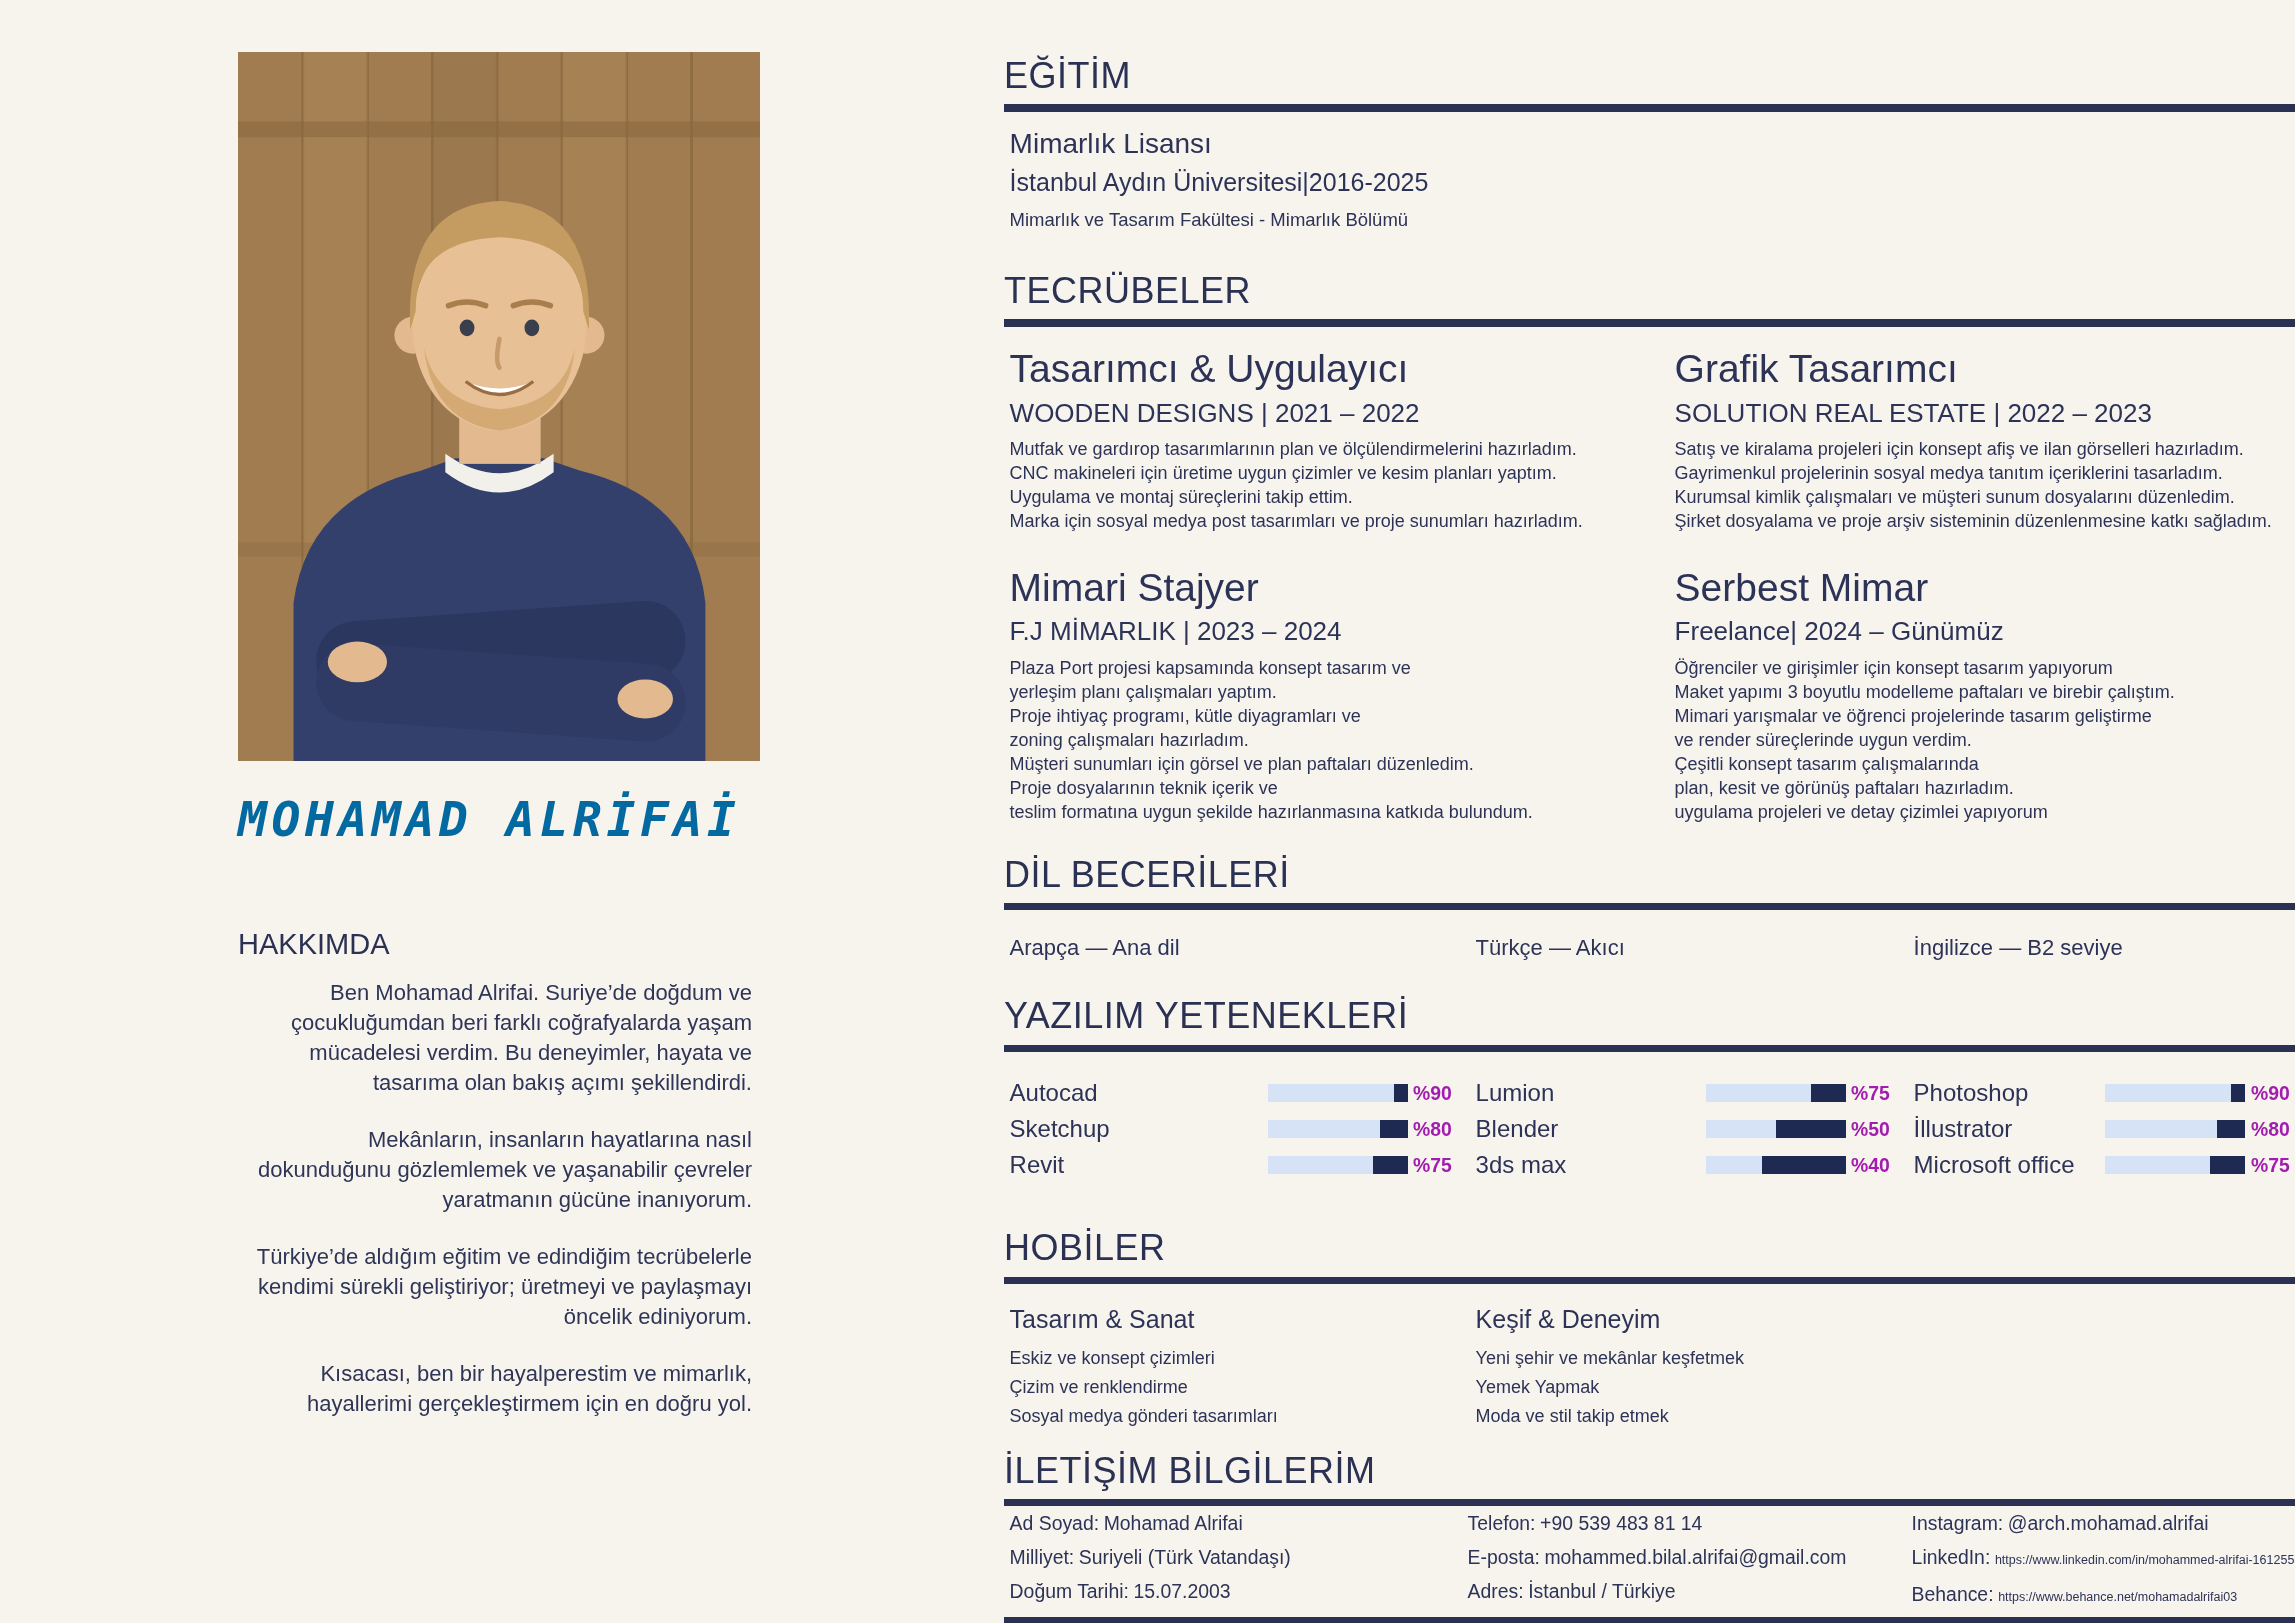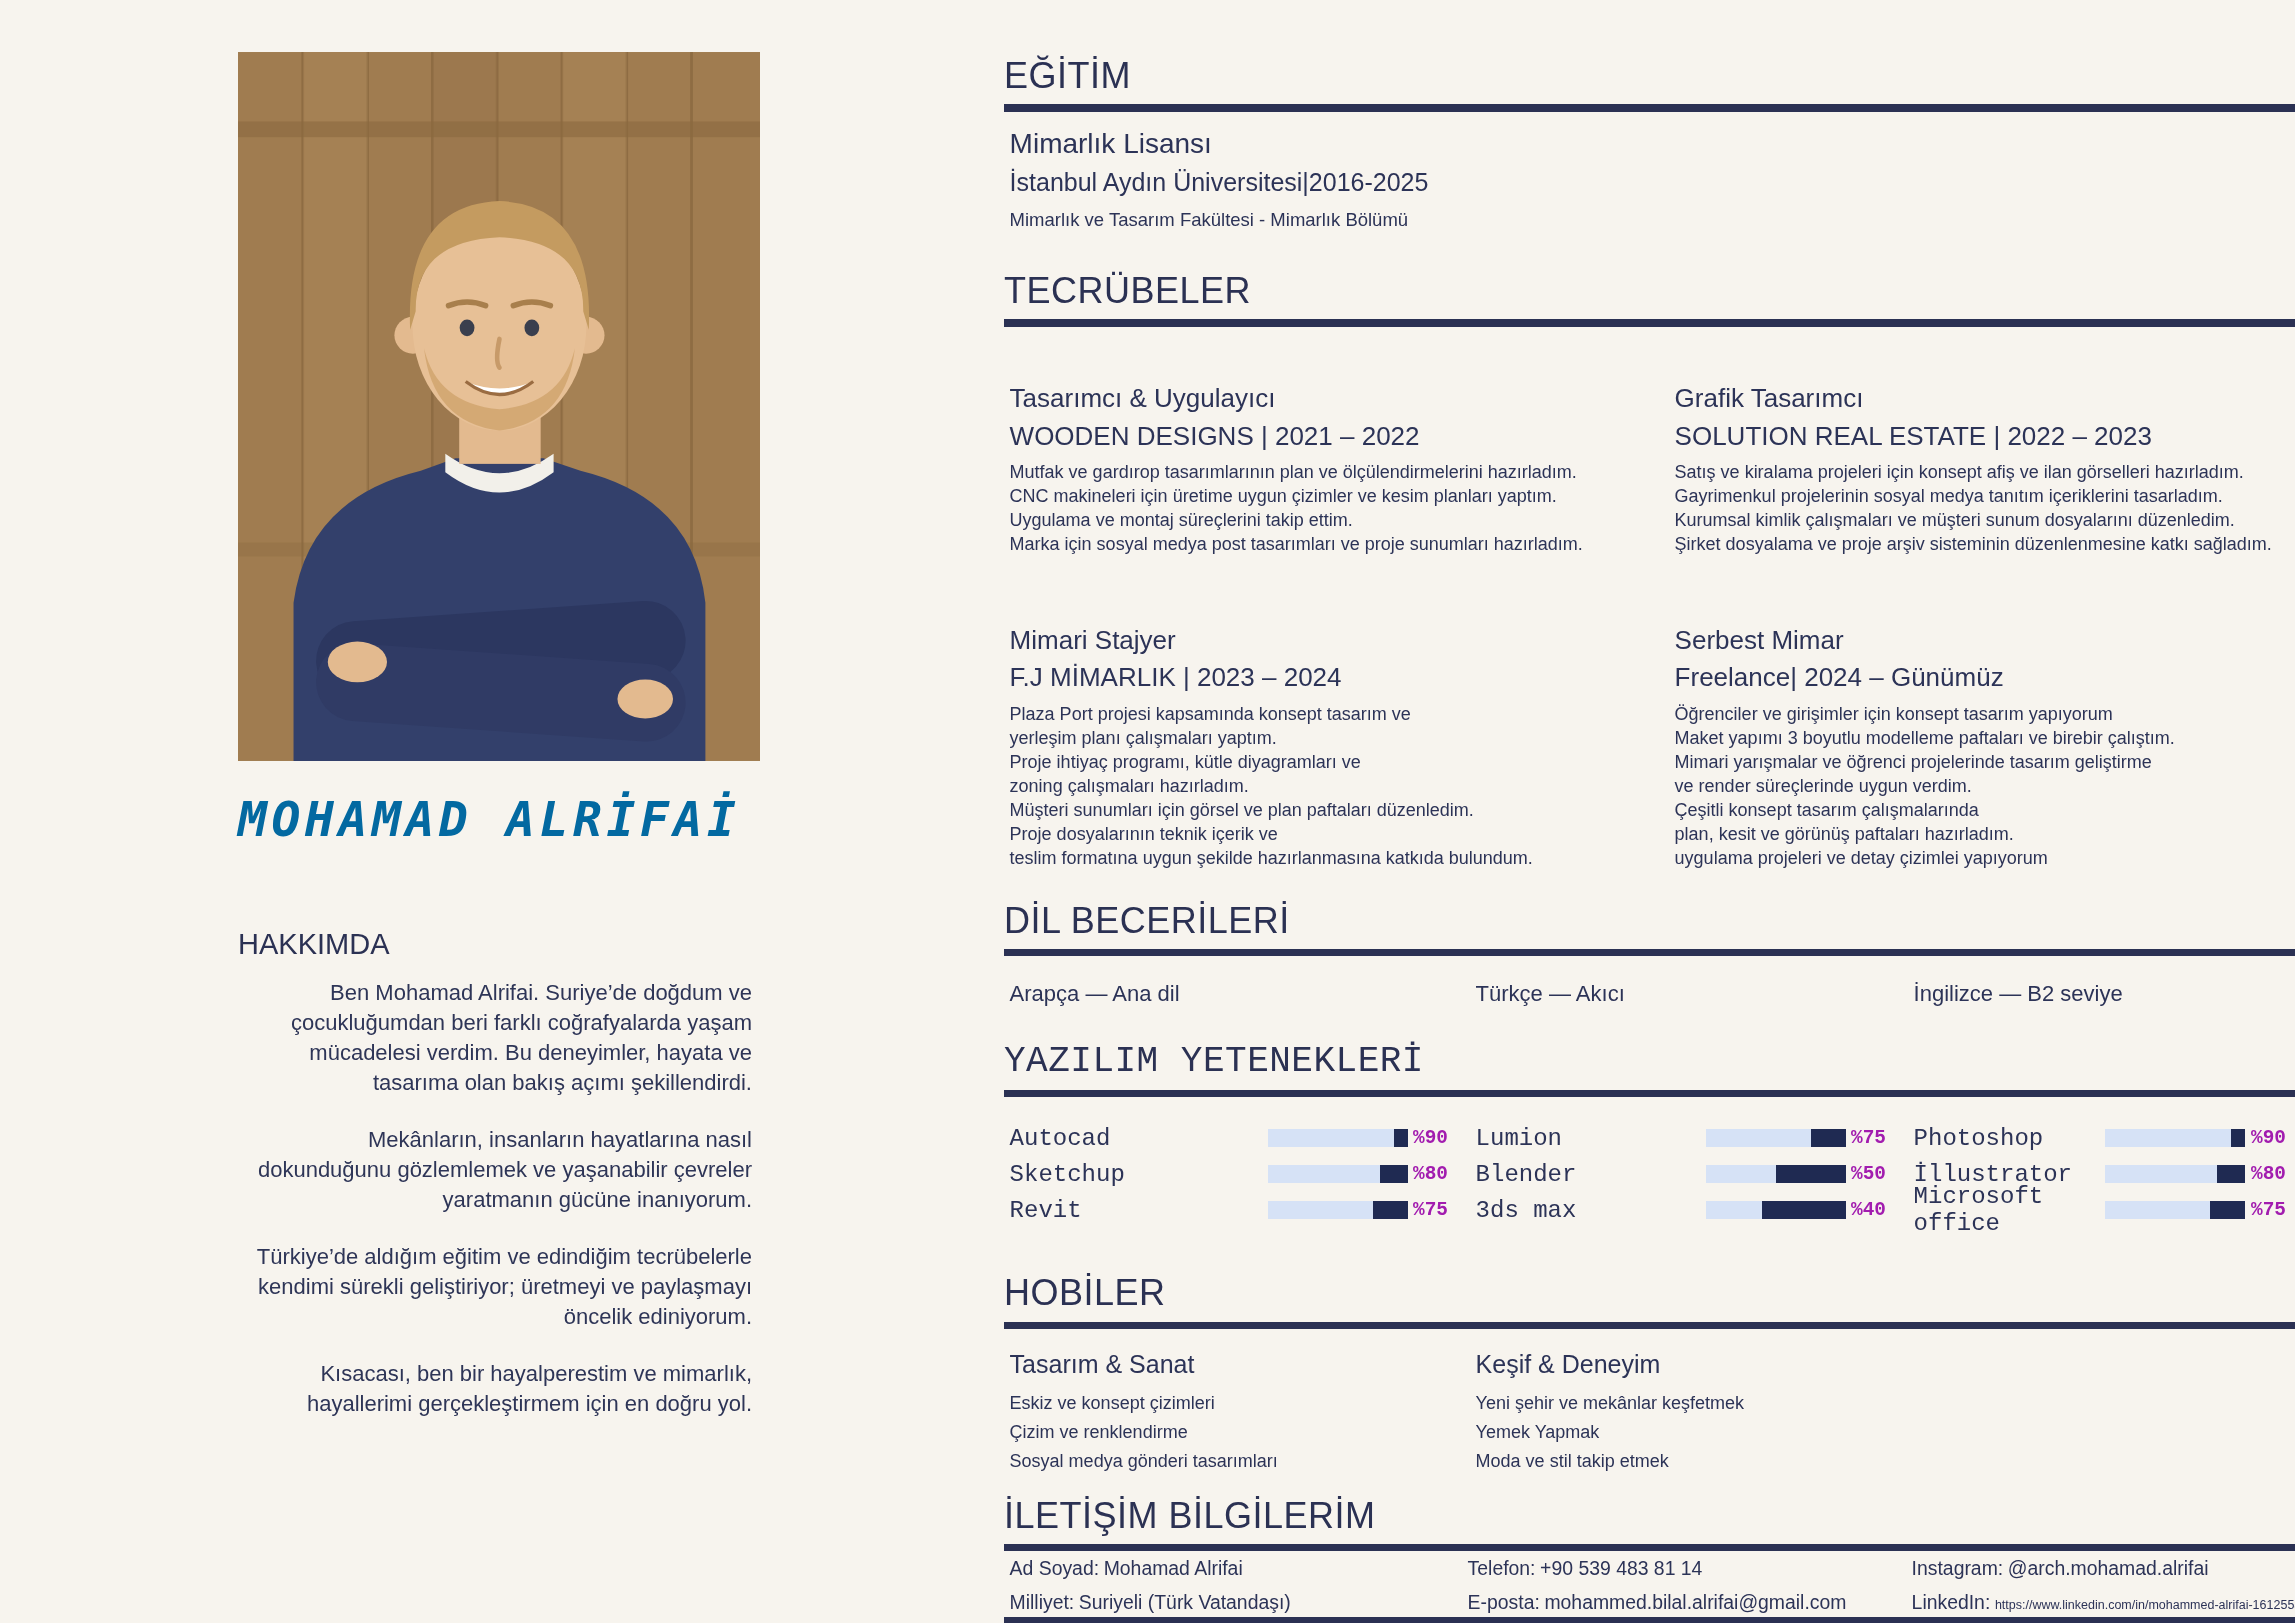--- a/index.html
+++ b/index.html
@@ -19,30 +19,30 @@
   .about{margin-top:17px;width:514px;text-align:right;}
   .about p{margin:0 0 27px 0;font-size:22px;line-height:30px;color:#2E3557;}
   
   .right-col{position:absolute;left:1004px;top:55px;right:0;}
   .section-heading{font-size:36px;font-weight:500;color:#2B3153;letter-spacing:0.5px;}
   .rule{height:7.4px;background:#2B3153;margin-top:7.4px;}
   section{margin:0;}
   .sec-edu{margin-bottom:39px;}
   .sec-exp{margin-bottom:30px;}
   .sec-lang{margin-bottom:34px;}
-  .sec-skills{margin-bottom:44px;font-family:Liberation Mono, monospace;}
+  .sec-skills{margin-bottom:44px;}
   .sec-hobbies{margin-bottom:18.5px;}
   .indent{padding-left:5.6px;}
   
   .edu-degree{font-size:28px;margin-top:16.7px;}
   .edu-school{font-size:25px;margin-top:7.4px;}
   .edu-faculty{font-size:18.5px;margin-top:12px;}
   
   .exp-grid{display:grid;grid-template-columns:665px 1fr;row-gap:33px;margin-top:20.4px;}
-  .job-title{font-size:26px;margin-top:36px;}
+  .job-title{font-size:39px;}
   .job-company{font-size:26px;margin-top:6.5px;}
   .job-bullets{margin-top:8.3px;}
   .job-bullets div{font-size:18px;line-height:24px;white-space:nowrap;}
   
   .grid3{display:grid;grid-template-columns:466px 438px 1fr;}
   .lang-row{margin-top:25px;}
   .lang-item{font-size:22px;}
   
   .skills-grid{margin-top:23px;}
   .skill-row{display:flex;align-items:center;height:36px;padding-right:18.5px;}

